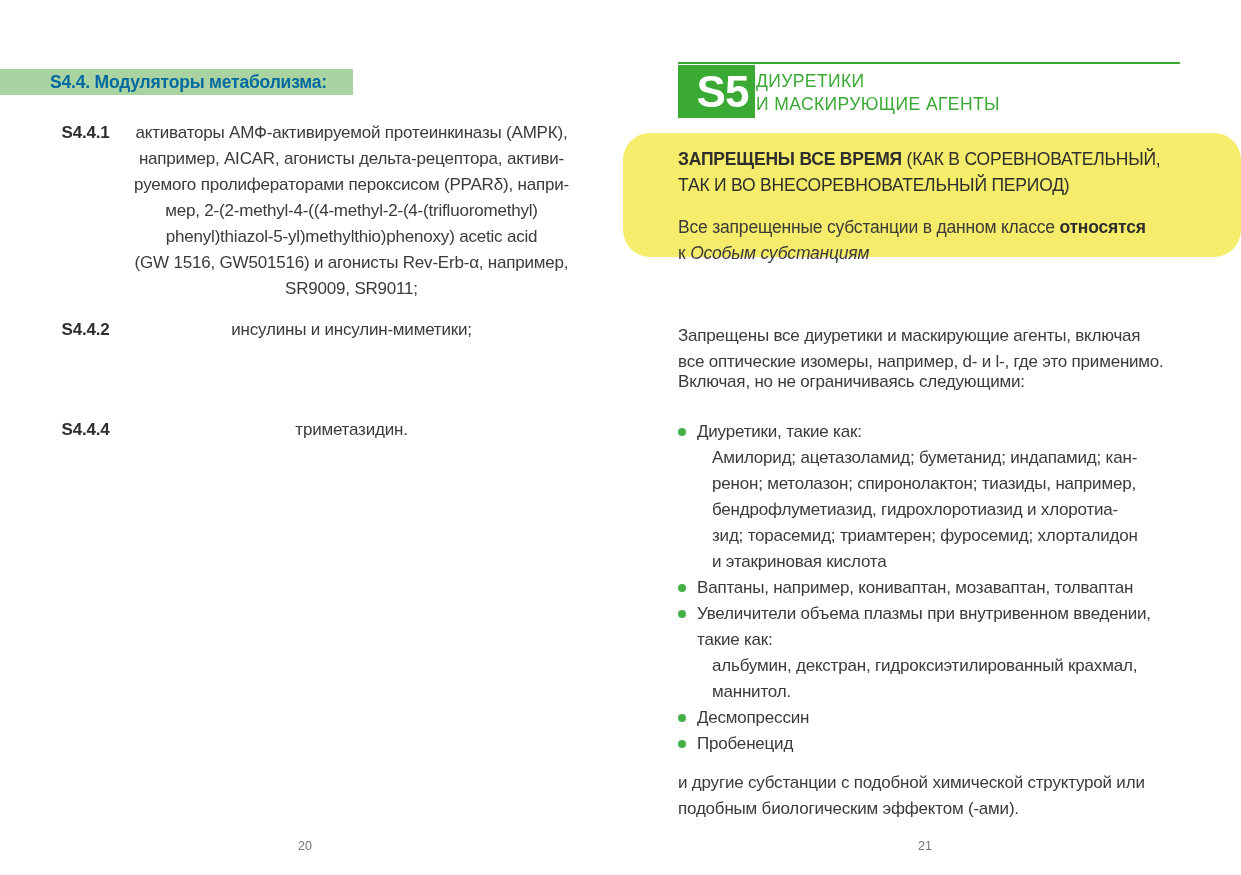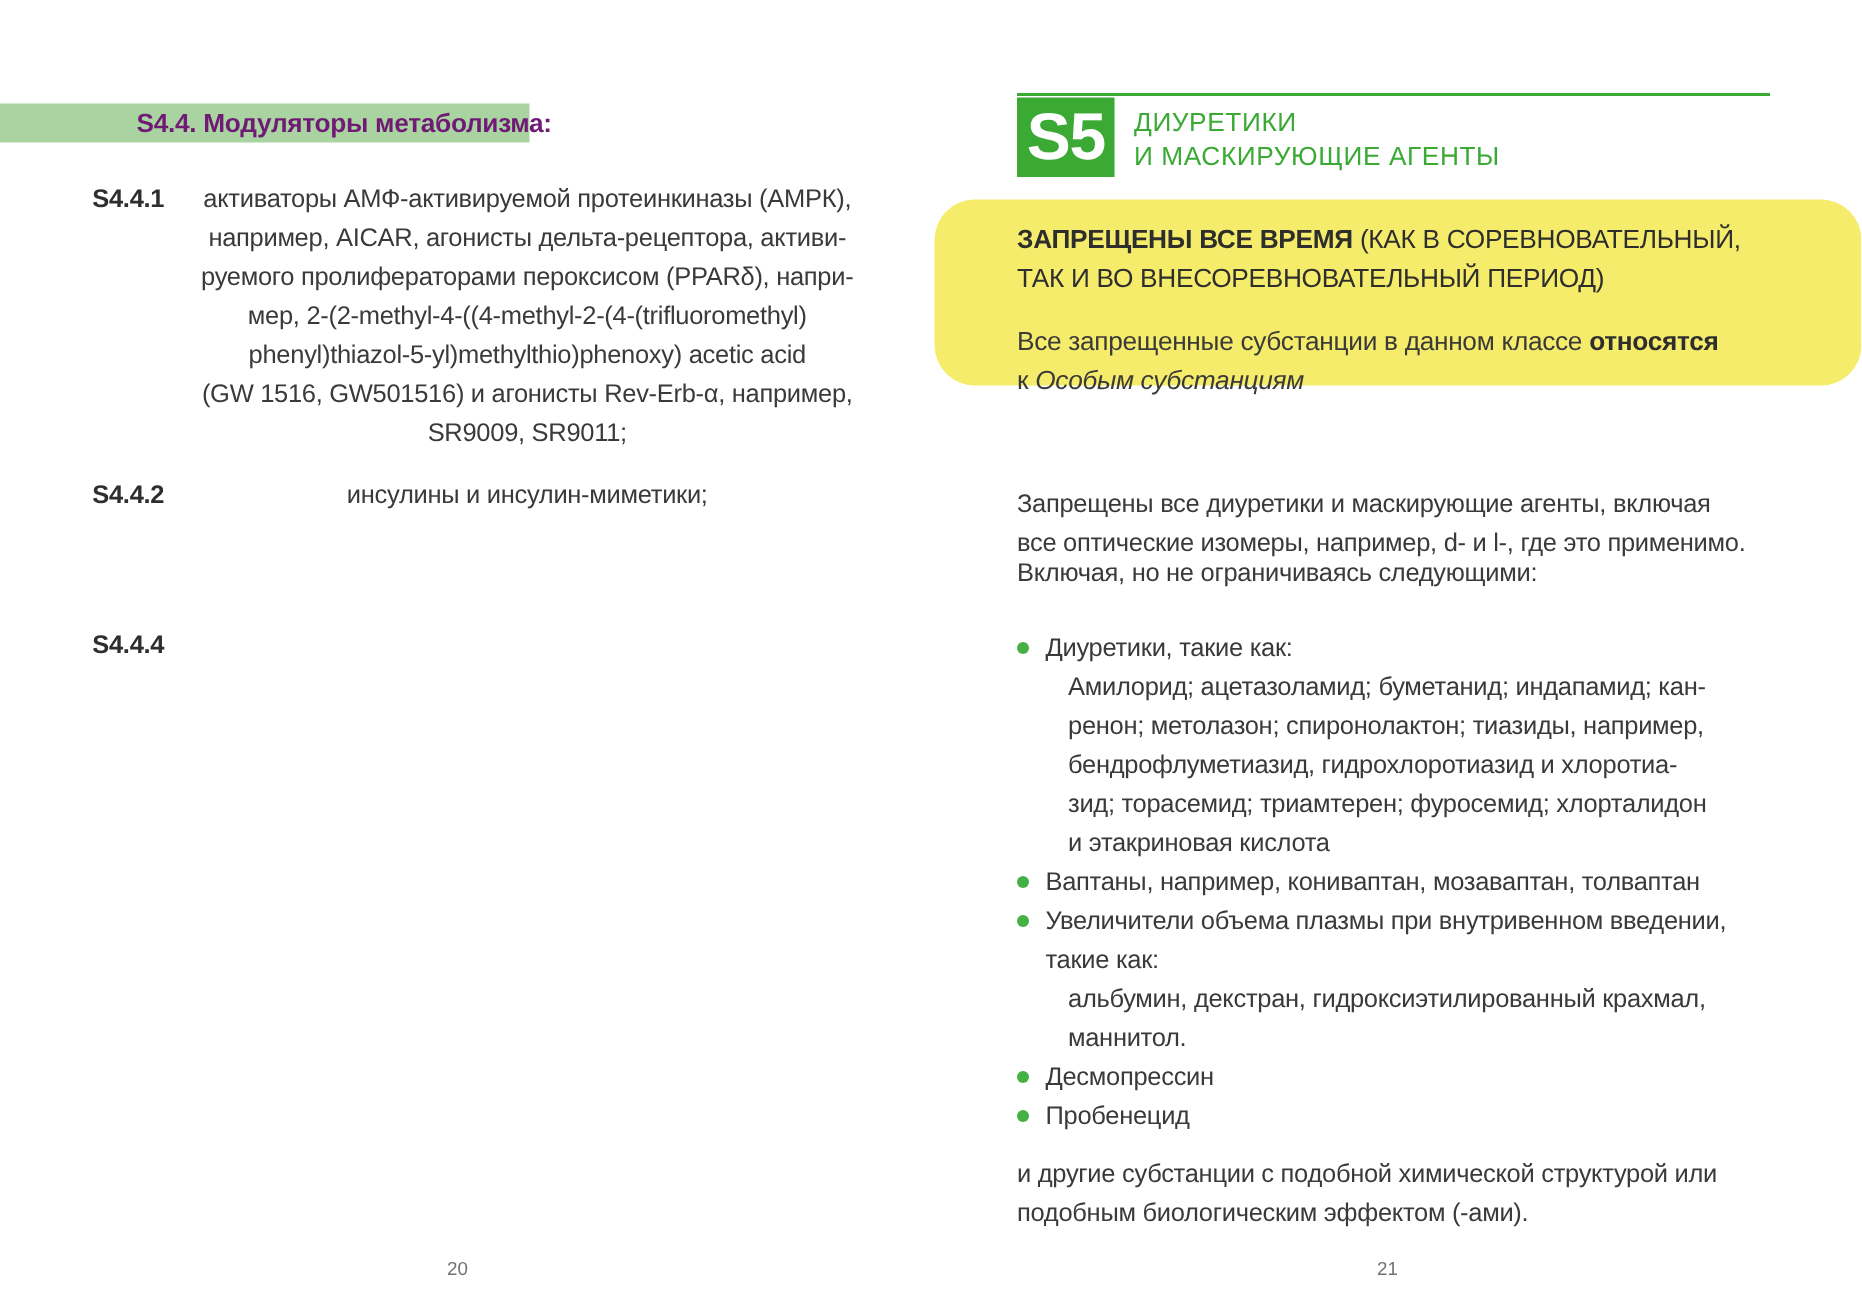--- a/index.html
+++ b/index.html
@@ -21,26 +21,26 @@
   .italic { font-style:italic; }
 
   
   .s44-bar {
     position:absolute; top:69px; left:0;
     width:353px; height:26px;
     background:#a9d4a1;
   }
   .s44-bar .bar-label {
     display:block;
-    padding-left:91px;
+    padding-left:50px;
     font-weight:bold;
     font-size:17.5px;
     line-height:26px;
     letter-spacing:-0.2px;
-    color:#701a75;
+    color:#0369a1;
     white-space:nowrap;
   }
   .clause {
     position:absolute; left:57px; width:532px;
     display:grid;
     grid-template-columns:57px 1fr;
     align-items:start;
     text-align:center;
   }
   .clause .clabel { font-size:17px; line-height:26px; letter-spacing:-0.2px; }
@@ -54,20 +54,21 @@
   .s5-badge {
     position:absolute; top:65px; left:678px;
     width:65px; height:53px;
     background:#3aaa35;
     color:#ffffff;
     font-weight:bold;
     font-size:44px;
     line-height:53px;
     text-align:center;
     letter-spacing:-1px;
+    padding-left:12px;
   }
   .s5-title {
     position:absolute; top:70px; left:756px;
     color:#3aaa35;
     font-weight:normal;
     font-size:17.5px;
     line-height:23px;
     letter-spacing:0.4px;
     white-space:pre-line;
   }
@@ -128,20 +129,21 @@
   </div>
 
   <div class="clause" style="top:317px">
     <span class="clabel bold">S4.4.2</span>
     <span class="txt">инсулины и инсулин-миметики;</span>
   </div>
 
 
   <div class="clause" style="top:417px">
     <span class="clabel bold">S4.4.4</span>
+    <span class="txt">триметазидин.</span>
   </div>
 
   <div class="pgnum" style="left:298px">20</div>
 
   <div class="green-rule"></div>
 
   <div class="s5-badge">S5</div>
 
   <div class="s5-title">ДИУРЕТИКИ
 И МАСКИРУЮЩИЕ АГЕНТЫ</div>

